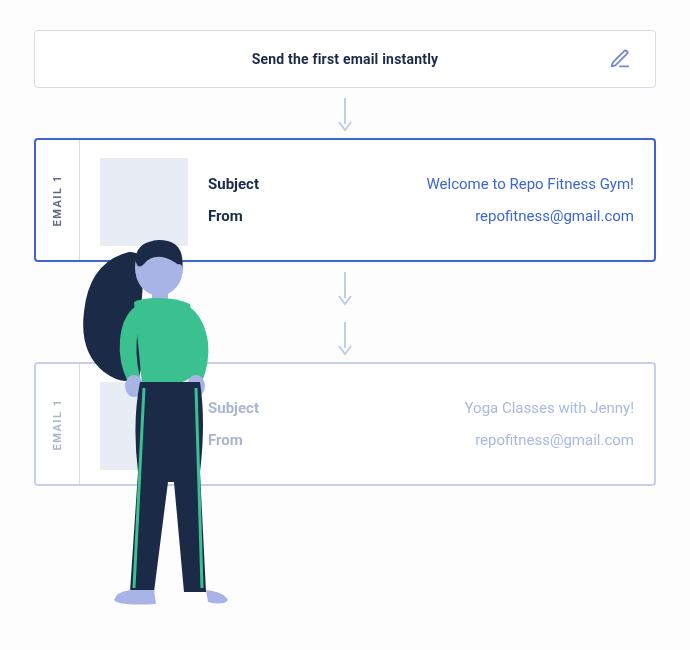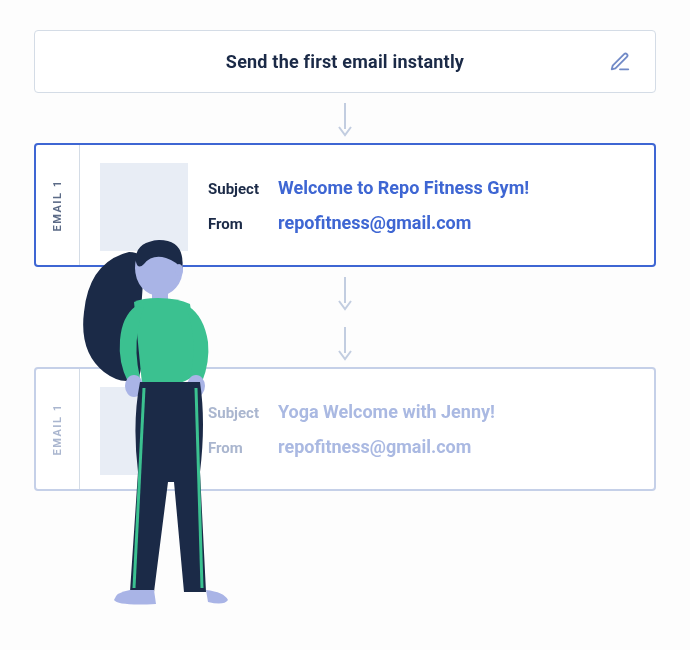--- a/index.html
+++ b/index.html
@@ -21,21 +21,21 @@
       padding: 20px 24px;
       display: flex;
       align-items: center;
       justify-content: center;
       position: relative;
       background: #fff;
     }
     .step-label {
       color: #1b2a47;
       font-weight: 700;
-      font-size: 18px;
+      font-size: 14px;
       letter-spacing: 0.2px;
       text-align: center;
       width: 100%;
     }
     .step-label.muted {
       color: #8c95a6;
       font-weight: 600;
     }
     .edit-icon {
       position: absolute;
@@ -88,31 +88,31 @@
       flex-shrink: 0;
     }
     .email-fields {
       flex: 1;
       display: flex;
       flex-direction: column;
       justify-content: center;
       gap: 14px;
       padding-right: 20px;
     }
-    .field-row { display: flex; align-items: baseline; gap: 6px; }
+    .field-row { display: flex; align-items: baseline; gap: 18px; justify-content: space-between; }
     .field-label {
       font-weight: 700;
       font-size: 15px;
       color: #1b2a47;
       width: 64px;
     }
     .field-value {
       color: #3e66d3;
-      font-size: 18px;
-      font-weight: 700;
+      font-size: 15px;
+      font-weight: 400;
     }
     .faded .field-label { color: #aab6cf; }
     .faded .field-value { color: #aab9e2; }
 
     
     .illustration {
       position: absolute;
       left: 74px;
       top: 222px;
       width: 200px;
@@ -175,21 +175,21 @@
   </div>
 
   <div class="email-card faded">
     <div class="email-side-label">
       <span class="email-side-text">EMAIL 1</span>
     </div>
     <div class="thumbnail"></div>
     <div class="email-fields">
       <div class="field-row">
         <span class="field-label">Subject</span>
-        <span class="field-value">Yoga Welcome with Jenny!</span>
+        <span class="field-value">Yoga Classes with Jenny!</span>
       </div>
       <div class="field-row">
         <span class="field-label">From</span>
         <span class="field-value">repofitness@gmail.com</span>
       </div>
     </div>
   </div>
 
   <svg class="illustration" viewBox="0 0 200 420">
 

